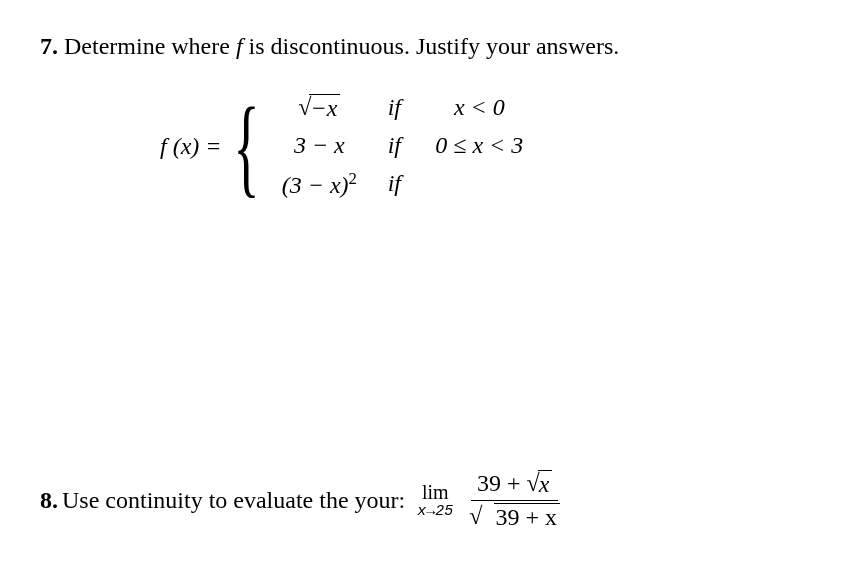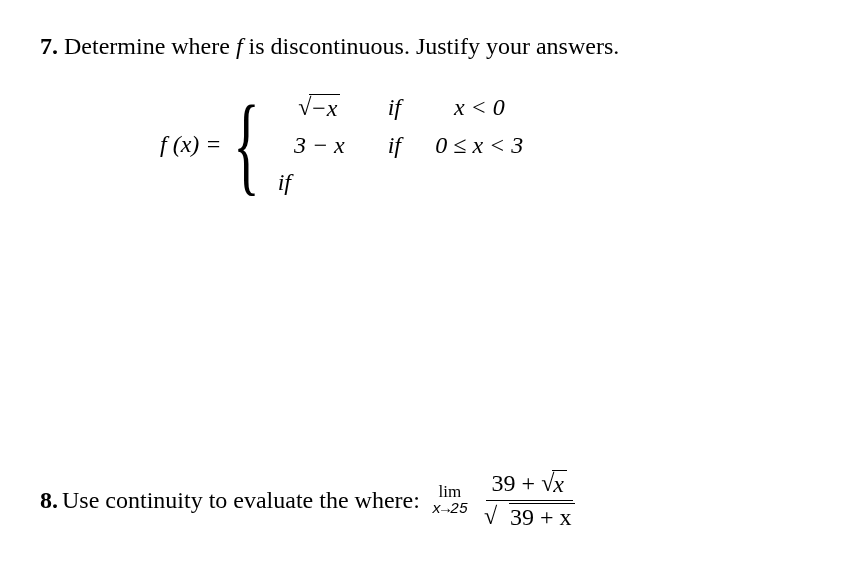--- a/index.html
+++ b/index.html
@@ -107,21 +107,21 @@
       flex-wrap: nowrap;
     }
     .limit {
       display: inline-flex;
       flex-direction: column;
       align-items: center;
       margin: 0 4px;
       line-height: 1;
     }
     .limit-top {
-      font-size: 17px;
+      font-size: 20px;
     }
     .limit-bottom {
       font-size: 15px;
       font-style: italic;
       margin-top: 2px;
       font-family: Liberation Mono, monospace;
     }
     .fraction {
       display: inline-flex;
       flex-direction: column;
@@ -164,30 +164,33 @@
         </span>
         <span class="case-if">if</span>
         <span class="case-cond">x &lt; 0</span>
       </div>
       <div class="case-row">
         <span class="case-expr">3 − x</span>
         <span class="case-if">if</span>
         <span class="case-cond">0 ≤ x &lt; 3</span>
       </div>
       <div class="case-row">
+        <span class="case-expr">
+          <span>(3 − x)</span><span class="sup">2</span>
+        </span>
         <span class="case-if">if</span>
       </div>
     </div>
   </div>
 </div>
 
 <div class="problem problem-8">
   <div class="p8-line">
     <span class="bold">8.</span>
-    <span style="margin-left:4px; margin-right:8px;">Use continuity to evaluate the where:</span>
+    <span style="margin-left:4px; margin-right:8px;">Use continuity to evaluate the your:</span>
     <span class="limit">
       <span class="limit-top">lim</span>
       <span class="limit-bottom">x→25</span>
     </span>
     <span class="fraction">
       <span class="frac-num">
         <span class="normal">39 + </span><span class="sqrt">
             <span class="sqrt-sym normal">√</span>
             <span class="sqrt-arg">x</span>
           </span>

